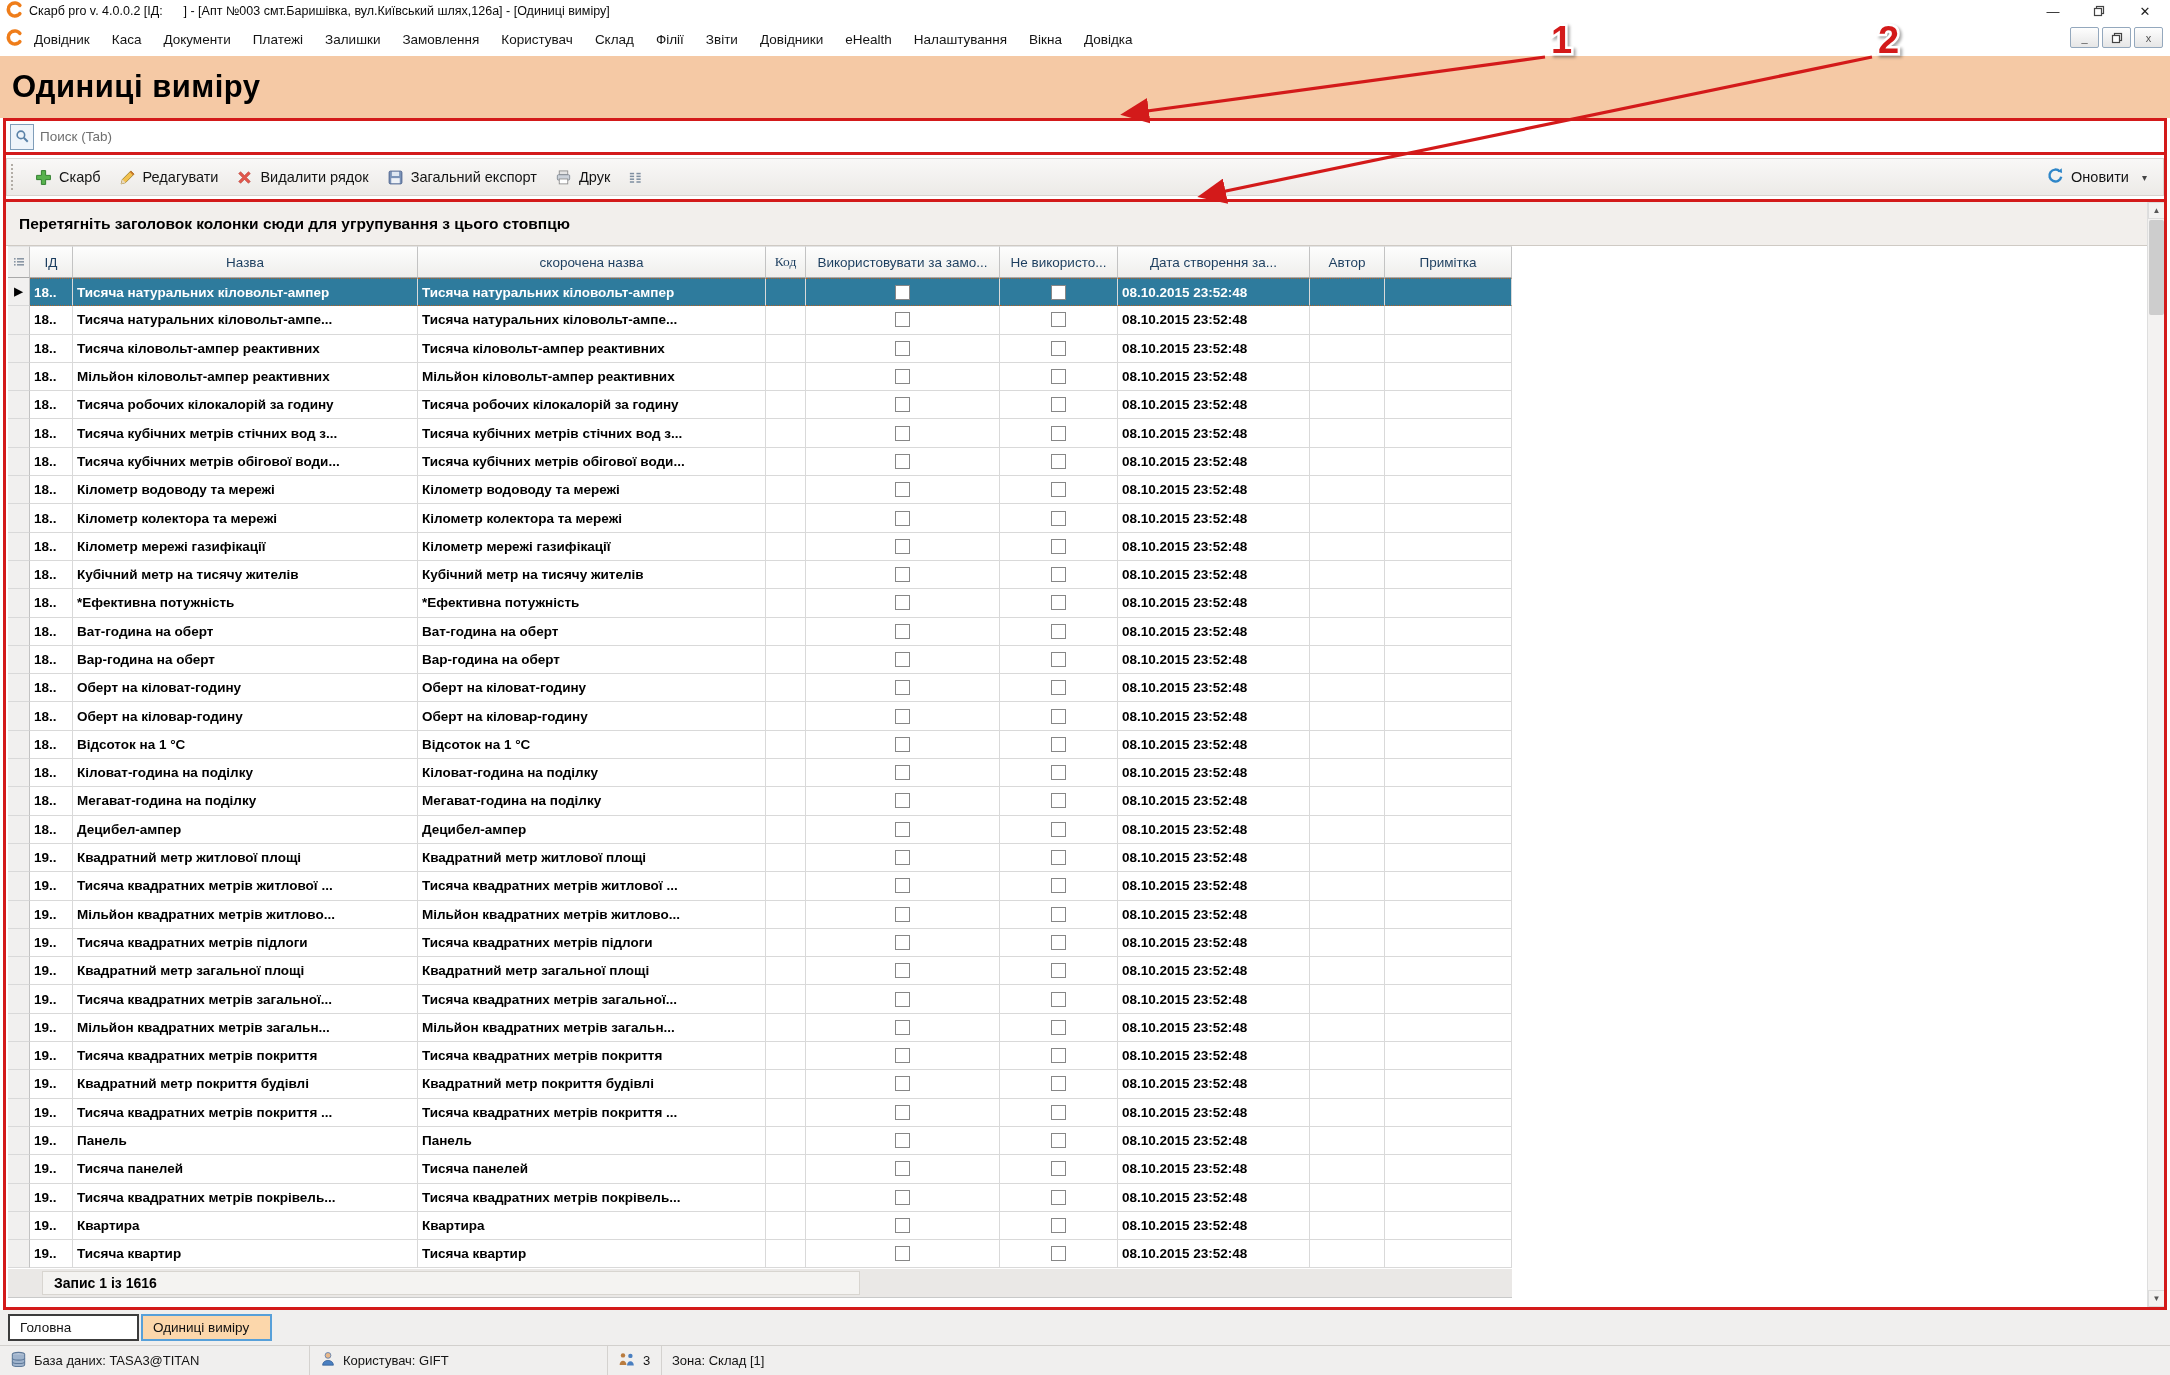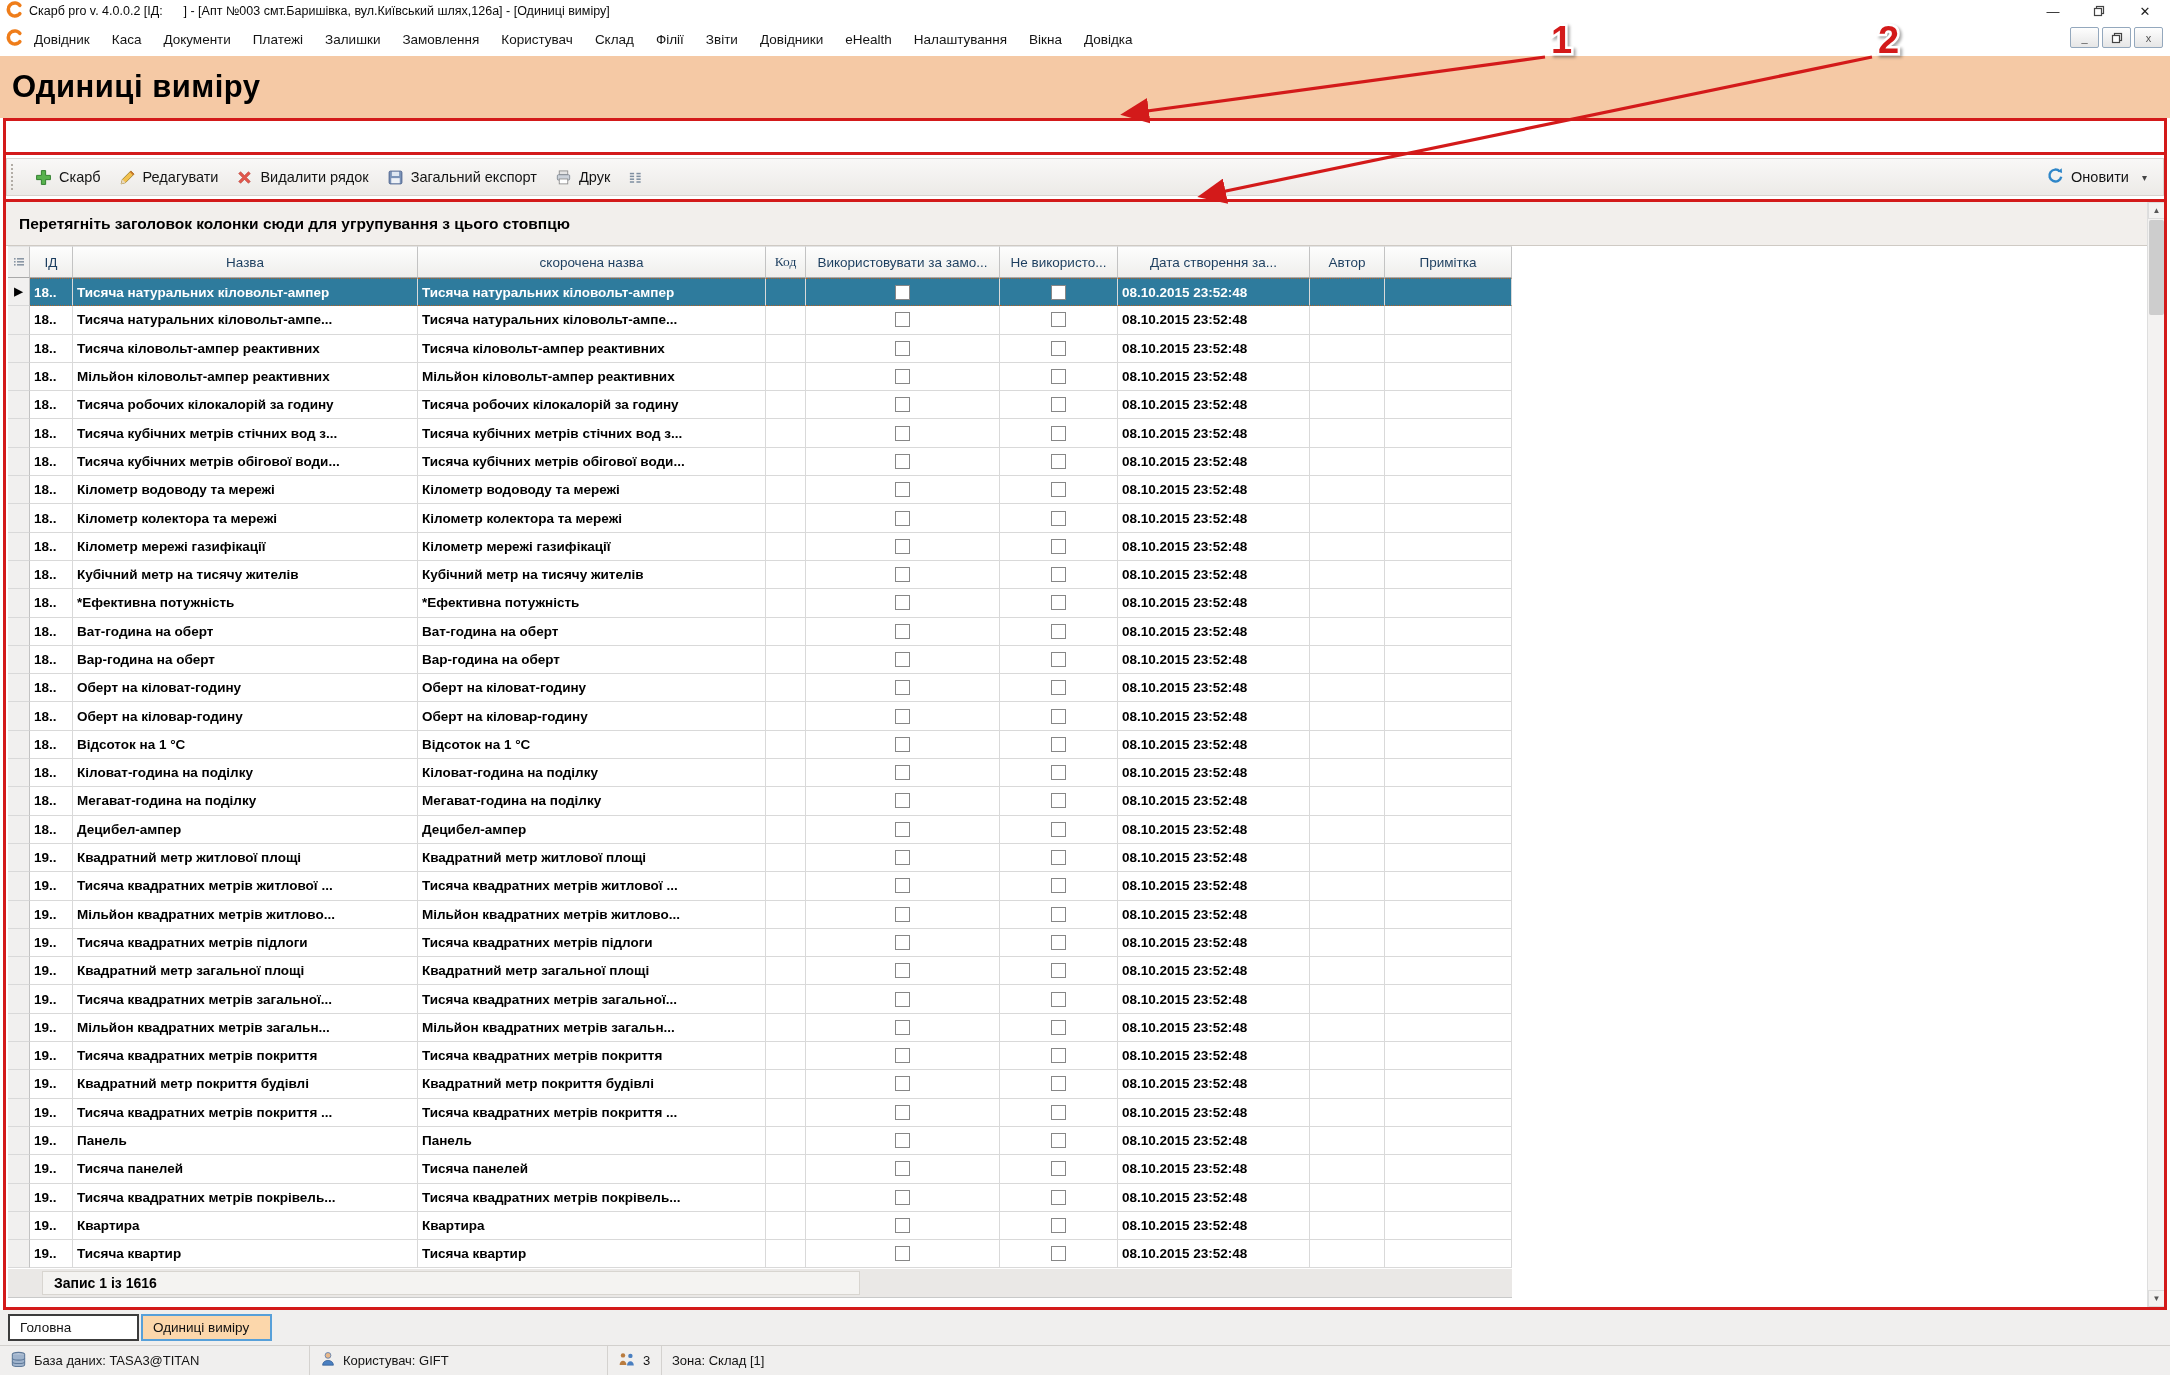--- a/index.html
+++ b/index.html
@@ -154,20 +154,29 @@
           <rect x="1.5" y="3.5" width="7" height="7" fill="#fff" stroke="#444" stroke-width="1.2"></rect>
         </svg>
       </span>
     <span class="mdi-btn">x</span>
   </div>
 
   <div class="page-header">
     <h1>Одиниці виміру</h1>
   </div>
 
+  <div class="searchbar">
+    <span class="search-icon-box" id="search-ic">
+        <svg width="15" height="15" viewBox="0 0 16 16">
+          <circle cx="6.3" cy="6.3" r="4" fill="none" stroke="#5a82a8" stroke-width="1.7"></circle>
+          <line x1="9.4" y1="9.4" x2="13.6" y2="13.6" stroke="#5a82a8" stroke-width="2.1"></line>
+        </svg>
+      </span>
+    <input type="text" placeholder="Поиск (Tab)" style="">
+  </div>
 
   <div class="toolbar">
     <span class="grip"></span>
     <div id="toolbar-left" style="display:flex;align-items:center;">
         <button class="tb">
           <span style="display: flex;">
             <svg width="17" height="17" viewBox="0 0 16 16">
               <path d="M6 1.5h4v4.5H14.5v4H10V14.5H6V10H1.5V6H6z" fill="#58b24e" stroke="#2f7d2b" stroke-width=".9"></path>
             </svg>
           </span>

